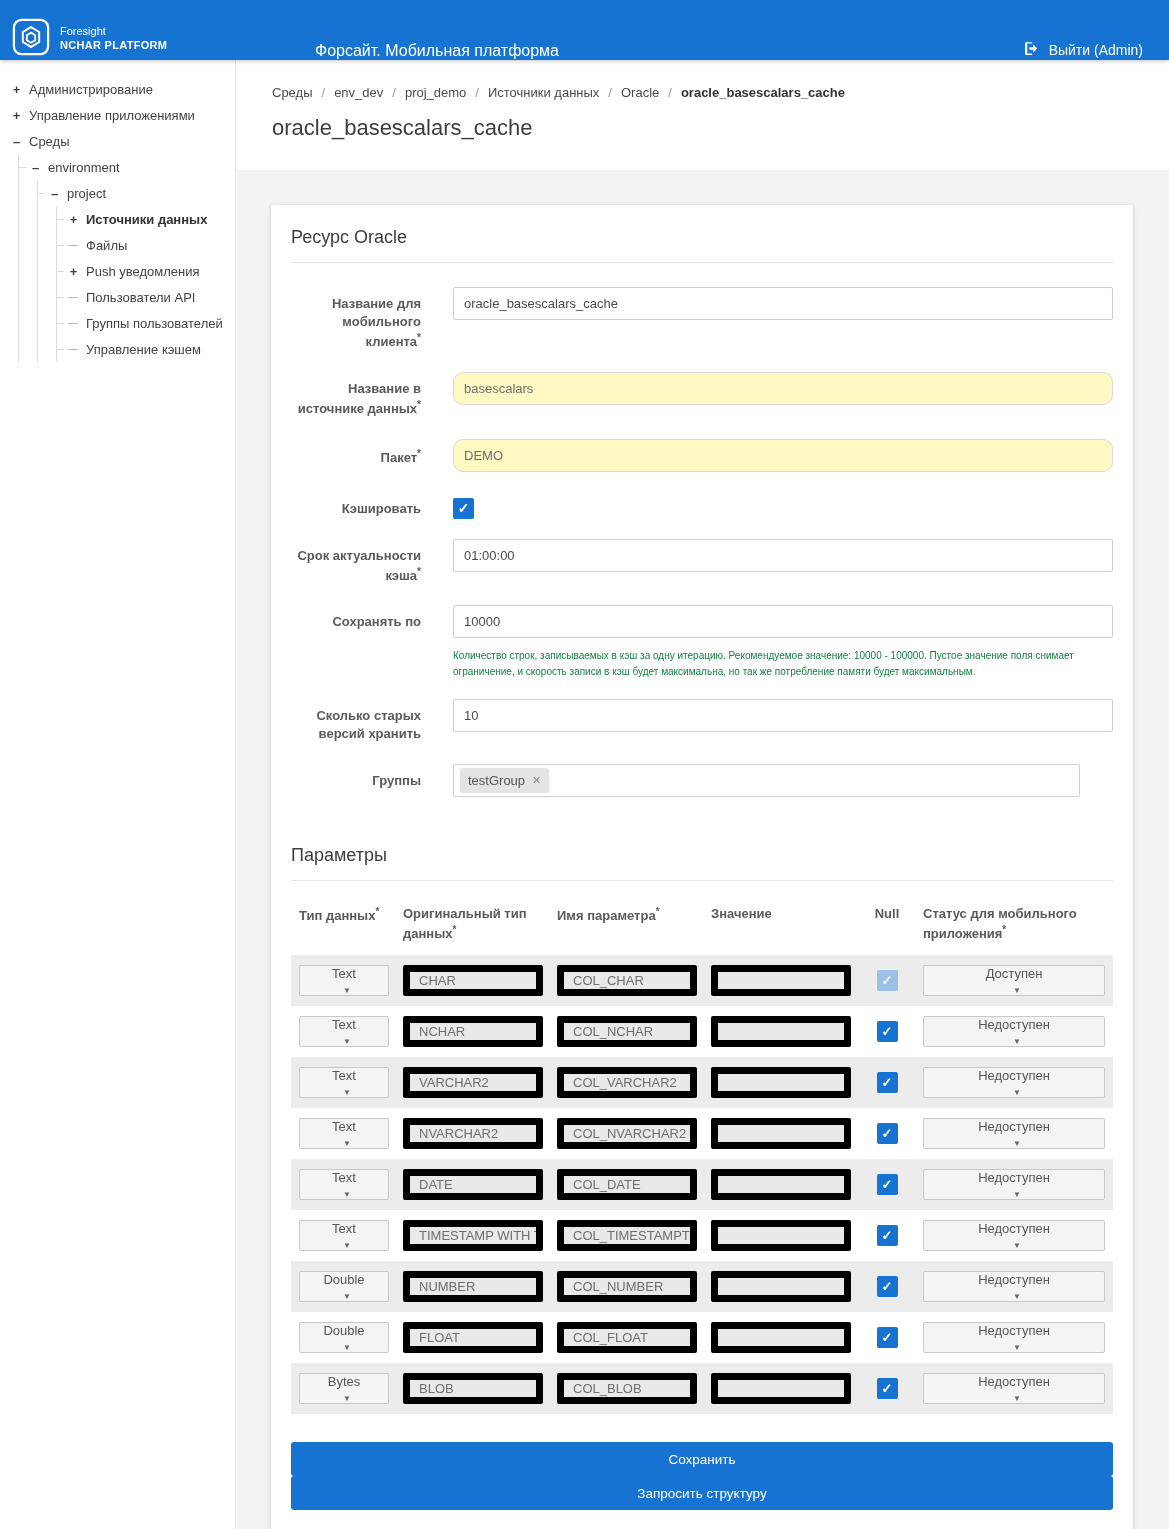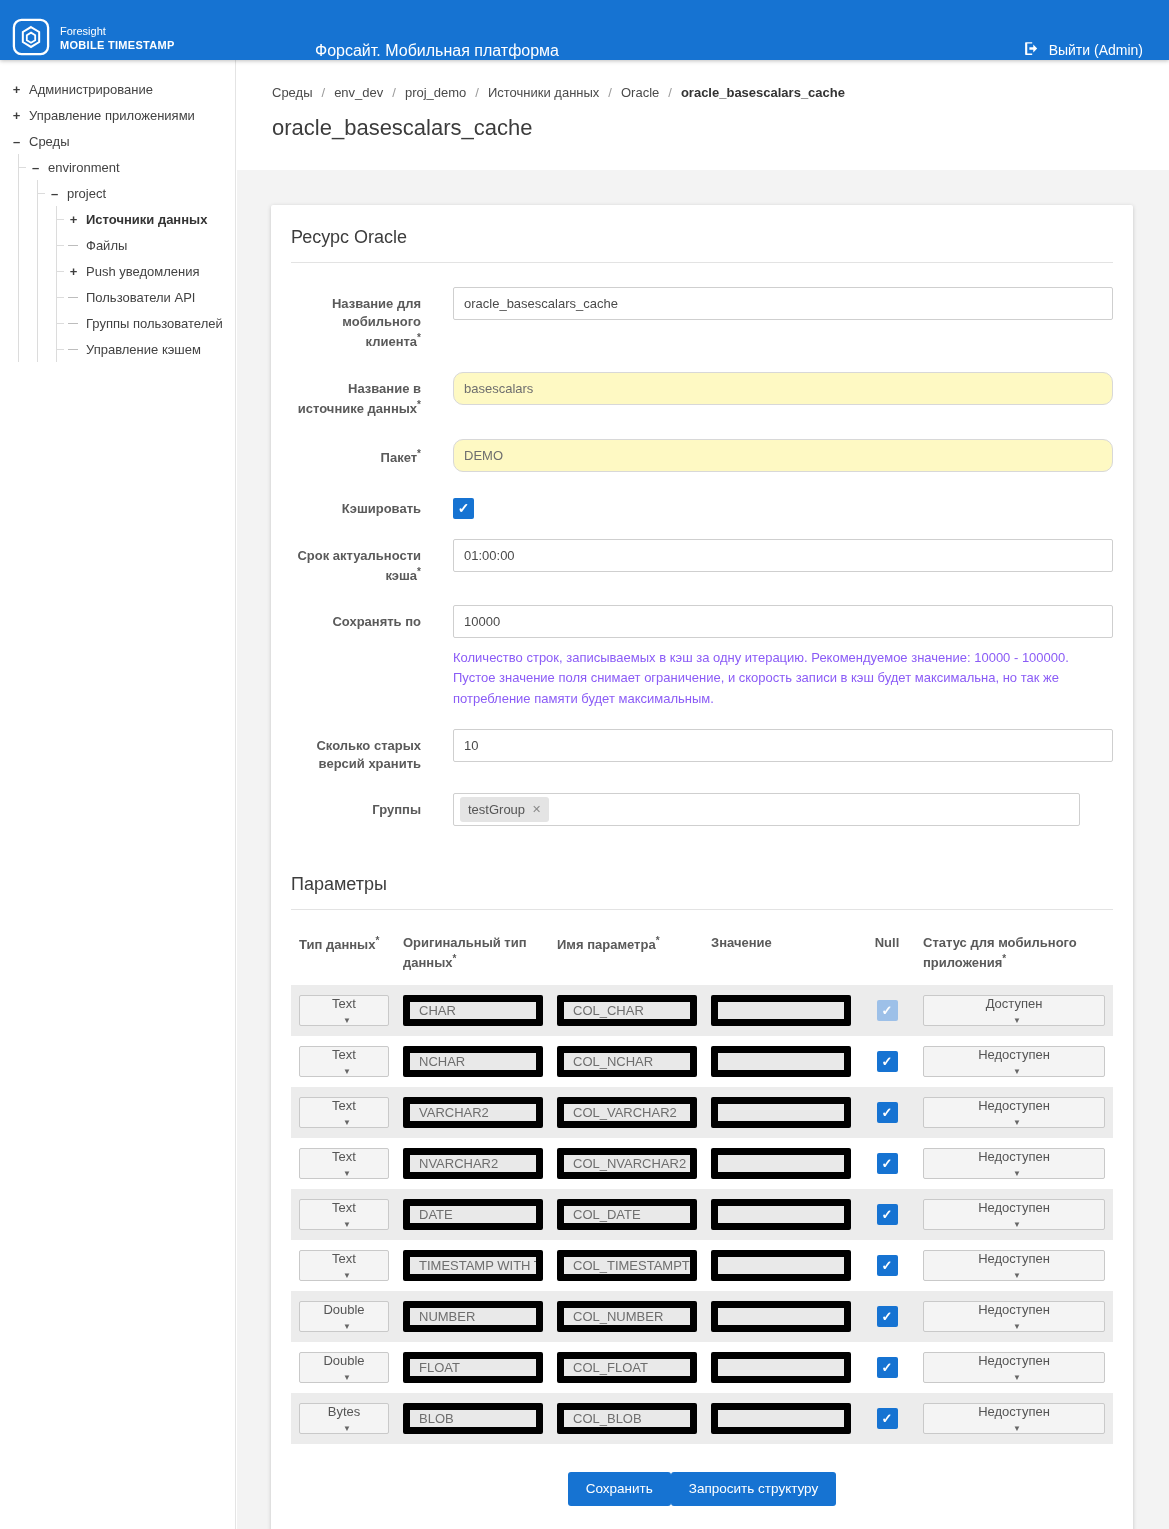--- a/index.html
+++ b/index.html
@@ -60,21 +60,21 @@
     width:130px; flex:none; text-align:right; font-size:13px; font-weight:700;
     color:#5a5a5a; line-height:1.4; padding-top:8px;
   }
   .flabel sup { font-size:10px; }
   .fctrl { flex:1; margin-left:12px; min-width:0; }
   input.text {
     width:100%; height:33px; border:1px solid #cfcfcf; border-radius:2px;
     padding:0 10px; font-size:13px; color:#4a4a4a; background:#fff; font-family:inherit; outline:none;
   }
   input.text.dis { background:#fef9c3; color:#6e6e6e; border-color:#d8d8d8;border-radius:10px; }
-  .hint { font-size:13px; color:#8b5cf6; line-height:1.55; margin-top:10px; }
+  .hint { font-size:10px; color:#15803d; line-height:1.55; margin-top:10px; }
   .checkbox {
     width:21px; height:21px; background:#1673d2; border-radius:2px; color:#fff;
     display:flex; align-items:center; justify-content:center; font-size:14px; font-weight:700;
     cursor:pointer; margin-top:6px;
   }
   .tagfield {
     width:95%; min-height:33px; border:1px solid #cfcfcf; border-radius:2px;
     display:flex; align-items:center; padding:3px 6px;
   }
   .chip {
@@ -105,41 +105,41 @@
   }
   .arr { font-size:8px; color:#666; margin-left:6px; flex:none; }
   .nullcell { display:flex; justify-content:center; }
   .cb {
     width:21px; height:21px; background:#1673d2; border-radius:2px; color:#fff;
     display:flex; align-items:center; justify-content:center; font-size:13px; font-weight:700; cursor:pointer;
   }
   .params-rows div.param-row:nth-of-type(1) .cb { background:#9dc0e8; }
 
   
-  .actions { display:flex; justify-content:center; margin-top:28px; }
+  .actions { display:flex; justify-content:flex-end; margin-top:28px;flex-direction:column; }
   .btn {
     background:#1673d2; color:#fff; border:none; border-radius:3px; height:34px;
     padding:0 18px; font-size:13.5px; font-family:inherit; cursor:pointer;
   }
 </style>
 </head>
 <body>
 
 <div class="header">
   <div class="brand">
     <span>
       <svg width="38" height="38" viewBox="0 0 40 40">
         <rect x="2" y="2" width="36" height="36" rx="8" fill="none" stroke="#fff" stroke-width="2.4"></rect>
         <path d="M20 9.5l8.6 5.2v10.6L20 30.5l-8.6-5.2V14.7z" fill="none" stroke="#fff" stroke-width="2.1"></path>
         <path d="M20 15.4l4.4 2.7v5.3L20 26.1l-4.4-2.7v-5.3z" fill="none" stroke="#fff" stroke-width="1.9"></path>
       </svg>
     </span>
     <span class="brand-txt">
       <span class="brand-l1">Foresight</span>
-      <span class="brand-l2">MOBILE TIMESTAMP</span>
+      <span class="brand-l2">NCHAR PLATFORM</span>
     </span>
   </div>
   <div class="app-title">Форсайт. Мобильная платформа</div>
   <div class="logout">
     <span>
       <svg width="17" height="17" viewBox="0 0 24 24" fill="#fff">
         <path d="M4 3h9v2H6v14h7v2H4a1 1 0 0 1-1-1V4a1 1 0 0 1 1-1z"></path>
         <path d="M14.5 6.5L20 12l-5.5 5.5v-3.8H9v-3.4h5.5V6.5z"></path>
       </svg>
     </span>

